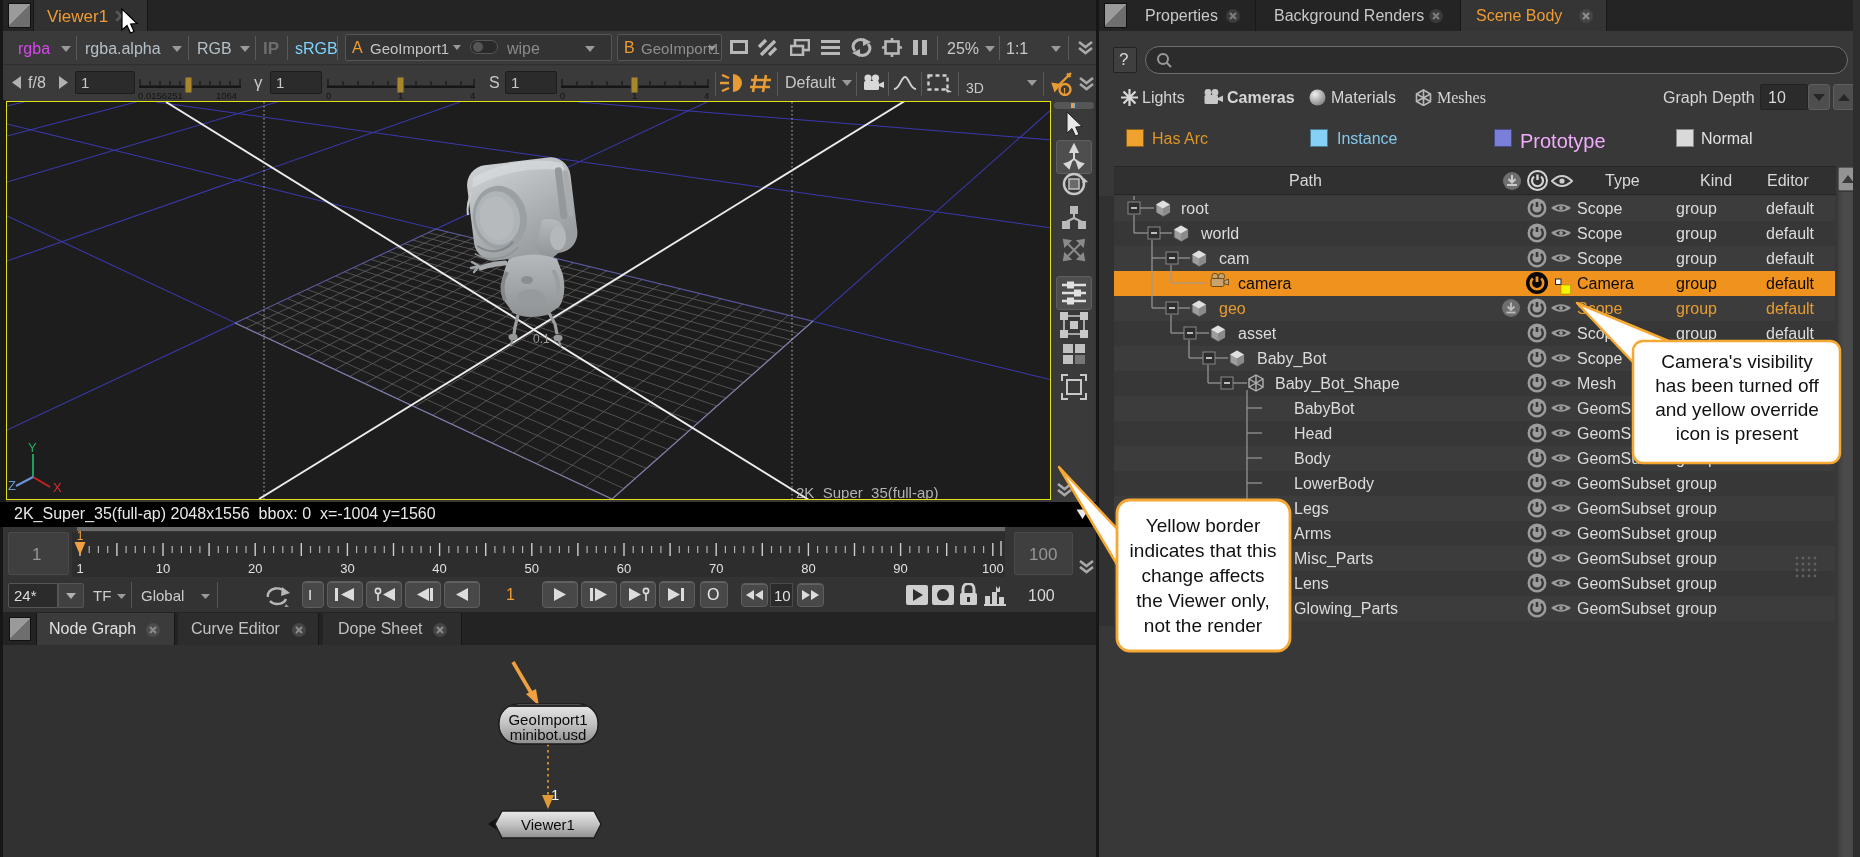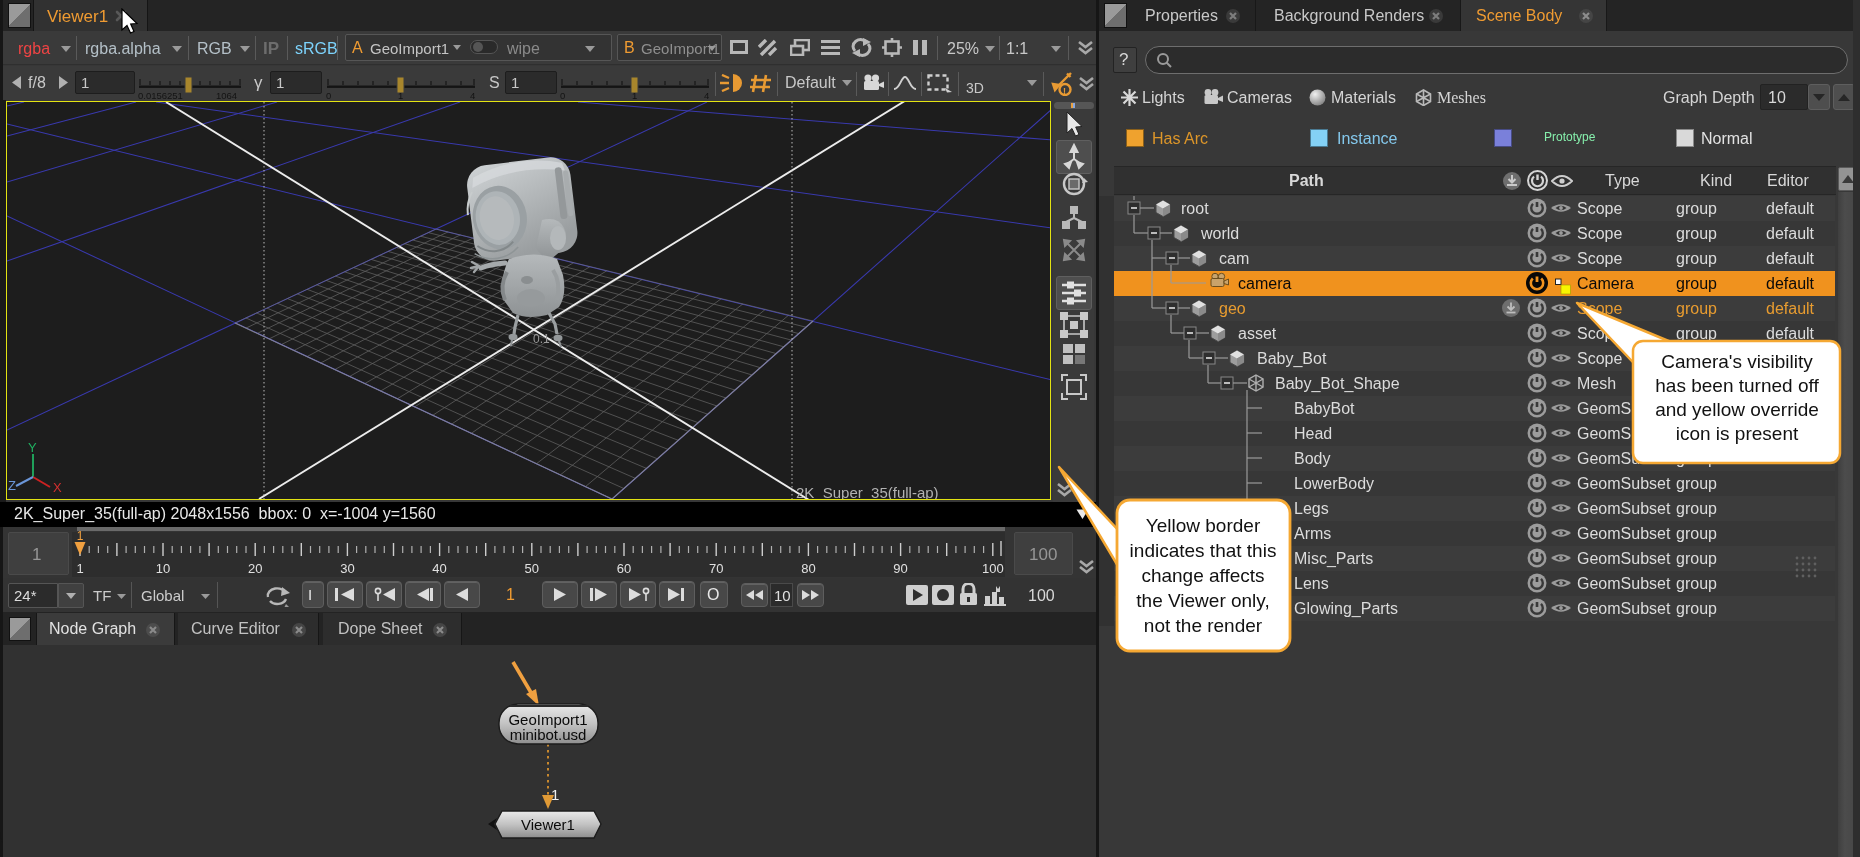--- a/index.html
+++ b/index.html
@@ -25,21 +25,21 @@
       <g stroke="#585858" stroke-width="2.6" stroke-linecap="round">
         <path d="M4 4 L12 12 M12 4 L4 12"></path>
       </g>
     </svg>
 
   <svg class="abs" style="left:120px; top:8px; z-index:60;" width="22" height="30">
       <path d="M2 1 L2 22 L7 17.5 L10.5 25 L14 23.5 L10.7 16 L17 15.5 Z" fill="#fff" stroke="#000" stroke-width="1.2"></path>
     </svg>
 
   <div class="abs" style="left:3px; top:31px; width:1093px; height:34px; background:#3a3a3a; border-bottom:1px solid #2f2f2f;" id="toolbar1"></div>
-  <div class="txt" style="left:18px; top:40px; font-size:16px; color:#ef4444;">rgba</div>
+  <div class="txt" style="left:18px; top:40px; font-size:16px; color:#d946ef;">rgba</div>
   <svg class="abs" style="left:60px; top:45px;" width="12" height="8">
       <path d="M1 1 L11 1 L6 7 Z" fill="#9a9a9a"></path>
     </svg>
   <div class="abs" style="left:76px; top:36px; width:1px; height:24px; background:#5a5a5a;"></div>
   <div class="txt" style="left:85px; top:40px; font-size:16px; color:#b4c0c8;">rgba.alpha</div>
   <svg class="abs" style="left:171px; top:45px;" width="12" height="8">
       <path d="M1 1 L11 1 L6 7 Z" fill="#9a9a9a"></path>
     </svg>
   <div class="abs" style="left:188px; top:36px; width:1px; height:24px; background:#5a5a5a;"></div>
   <div class="txt" style="left:197px; top:40px; font-size:16px; color:#b4c0c8;">RGB</div>
@@ -758,21 +758,21 @@
         <path d="M8.5 0 L8.5 17 M0 8.5 L17 8.5 M2.5 2.5 L14.5 14.5 M14.5 2.5 L2.5 14.5"></path>
       </g>
     </svg>
   <div class="txt" style="left:1142px; top:89px; font-size:16px; color:#d5d5d5;">Lights</div>
   <svg class="abs" style="left:1203px; top:89px;" width="20" height="16">
       <circle cx="5" cy="3.5" r="3.4" fill="#c8c8c8"></circle>
       <circle cx="12" cy="3.5" r="3.4" fill="#c8c8c8"></circle>
       <rect x="1.5" y="6" width="13.5" height="9" rx="1.5" fill="#c8c8c8"></rect>
       <path d="M15 9 L20 6.5 L20 13 L15 11 Z" fill="#c8c8c8"></path>
     </svg>
-  <div class="txt" style="left:1227px; top:89px; font-size:16px; color:#d5d5d5;">Cameras</div>
+  <div class="txt" style="left:1227px; top:89px; font-size:16px; color:#d5d5d5;font-weight:bold;">Cameras</div>
   <svg class="abs" style="left:1309px; top:89px;" width="17" height="17">
       <defs>
         <radialGradient id="sph" cx="0.35" cy="0.3" r="0.9">
           <stop offset="0" stop-color="#f0f0f0"></stop>
           <stop offset="1" stop-color="#6e6e6e"></stop>
         </radialGradient>
       </defs>
       <circle cx="8.5" cy="8.5" r="8" fill="url(#sph)"></circle>
     </svg>
   <div class="txt" style="left:1331px; top:89px; font-size:16px; color:#d5d5d5;">Materials</div>
@@ -793,26 +793,26 @@
   <div class="abs" style="left:1833px; top:84px; width:22px; height:26px; background:#4e4e4e; border:1px solid #5e5e5e; border-radius:3px;"></div>
   <svg class="abs" style="left:1837px; top:93px;" width="14" height="9">
       <path d="M1 8 L13 8 L7 1 Z" fill="#262626"></path>
     </svg>
 
   <div class="abs" style="left:1126px; top:129px; width:18px; height:18px; background:#efa22e; border:1px solid #8a5f1a;"></div>
   <div class="txt" style="left:1152px; top:130px; font-size:16px; color:#dd9629;">Has Arc</div>
   <div class="abs" style="left:1310px; top:129px; width:18px; height:18px; background:#84d1f5; border:1px solid #4a7a92;"></div>
   <div class="txt" style="left:1337px; top:130px; font-size:16px; color:#84c8ec;">Instance</div>
   <div class="abs" style="left:1494px; top:129px; width:18px; height:18px; background:#7a80da; border:1px solid #474b85;"></div>
-  <div class="txt" style="left:1520px; top:130px; font-size:12px; color:#86efac;margin-left:24px;">Prototype</div>
+  <div class="txt" style="left:1520px; top:130px; font-size:20px; color:#f0abfc;">Prototype</div>
   <div class="abs" style="left:1676px; top:129px; width:18px; height:18px; background:#d9d9d9; border:1px solid #8a8a8a;"></div>
   <div class="txt" style="left:1701px; top:130px; font-size:16px; color:#e2e2e2;">Normal</div>
 
   <div class="abs" style="left:1114px; top:166px; width:722px; height:29px; background:#303030; border-top:1px solid #262626; border-bottom:1px solid #262626;"></div>
-  <div class="txt" style="left:1289px; top:172px; font-size:16px; color:#d8d8d8;font-weight:bold;">Path</div>
+  <div class="txt" style="left:1289px; top:172px; font-size:16px; color:#d8d8d8;">Path</div>
   <svg class="abs" style="left:1502px; top:171px;" width="20" height="20">
       <circle cx="10" cy="10" r="9" fill="#6e6e6e"></circle>
       <path d="M10 4 L10 11 M6.5 8 L10 11.5 L13.5 8" stroke="#c9c9c9" stroke-width="2" fill="none"></path>
       <path d="M5 14 L15 14" stroke="#c9c9c9" stroke-width="2"></path>
     </svg>
   <svg class="abs" style="left:1527px; top:170px;" width="21" height="21">
       <circle cx="10.5" cy="10.5" r="9.5" fill="none" stroke="#d5d5d5" stroke-width="2"></circle>
       <path d="M10.5 4.5 L10.5 10" stroke="#d5d5d5" stroke-width="2.4"></path>
       <path d="M7 6.5 A5.5 5.5 0 1 0 14 6.5" fill="none" stroke="#d5d5d5" stroke-width="2.2"></path>
     </svg>

